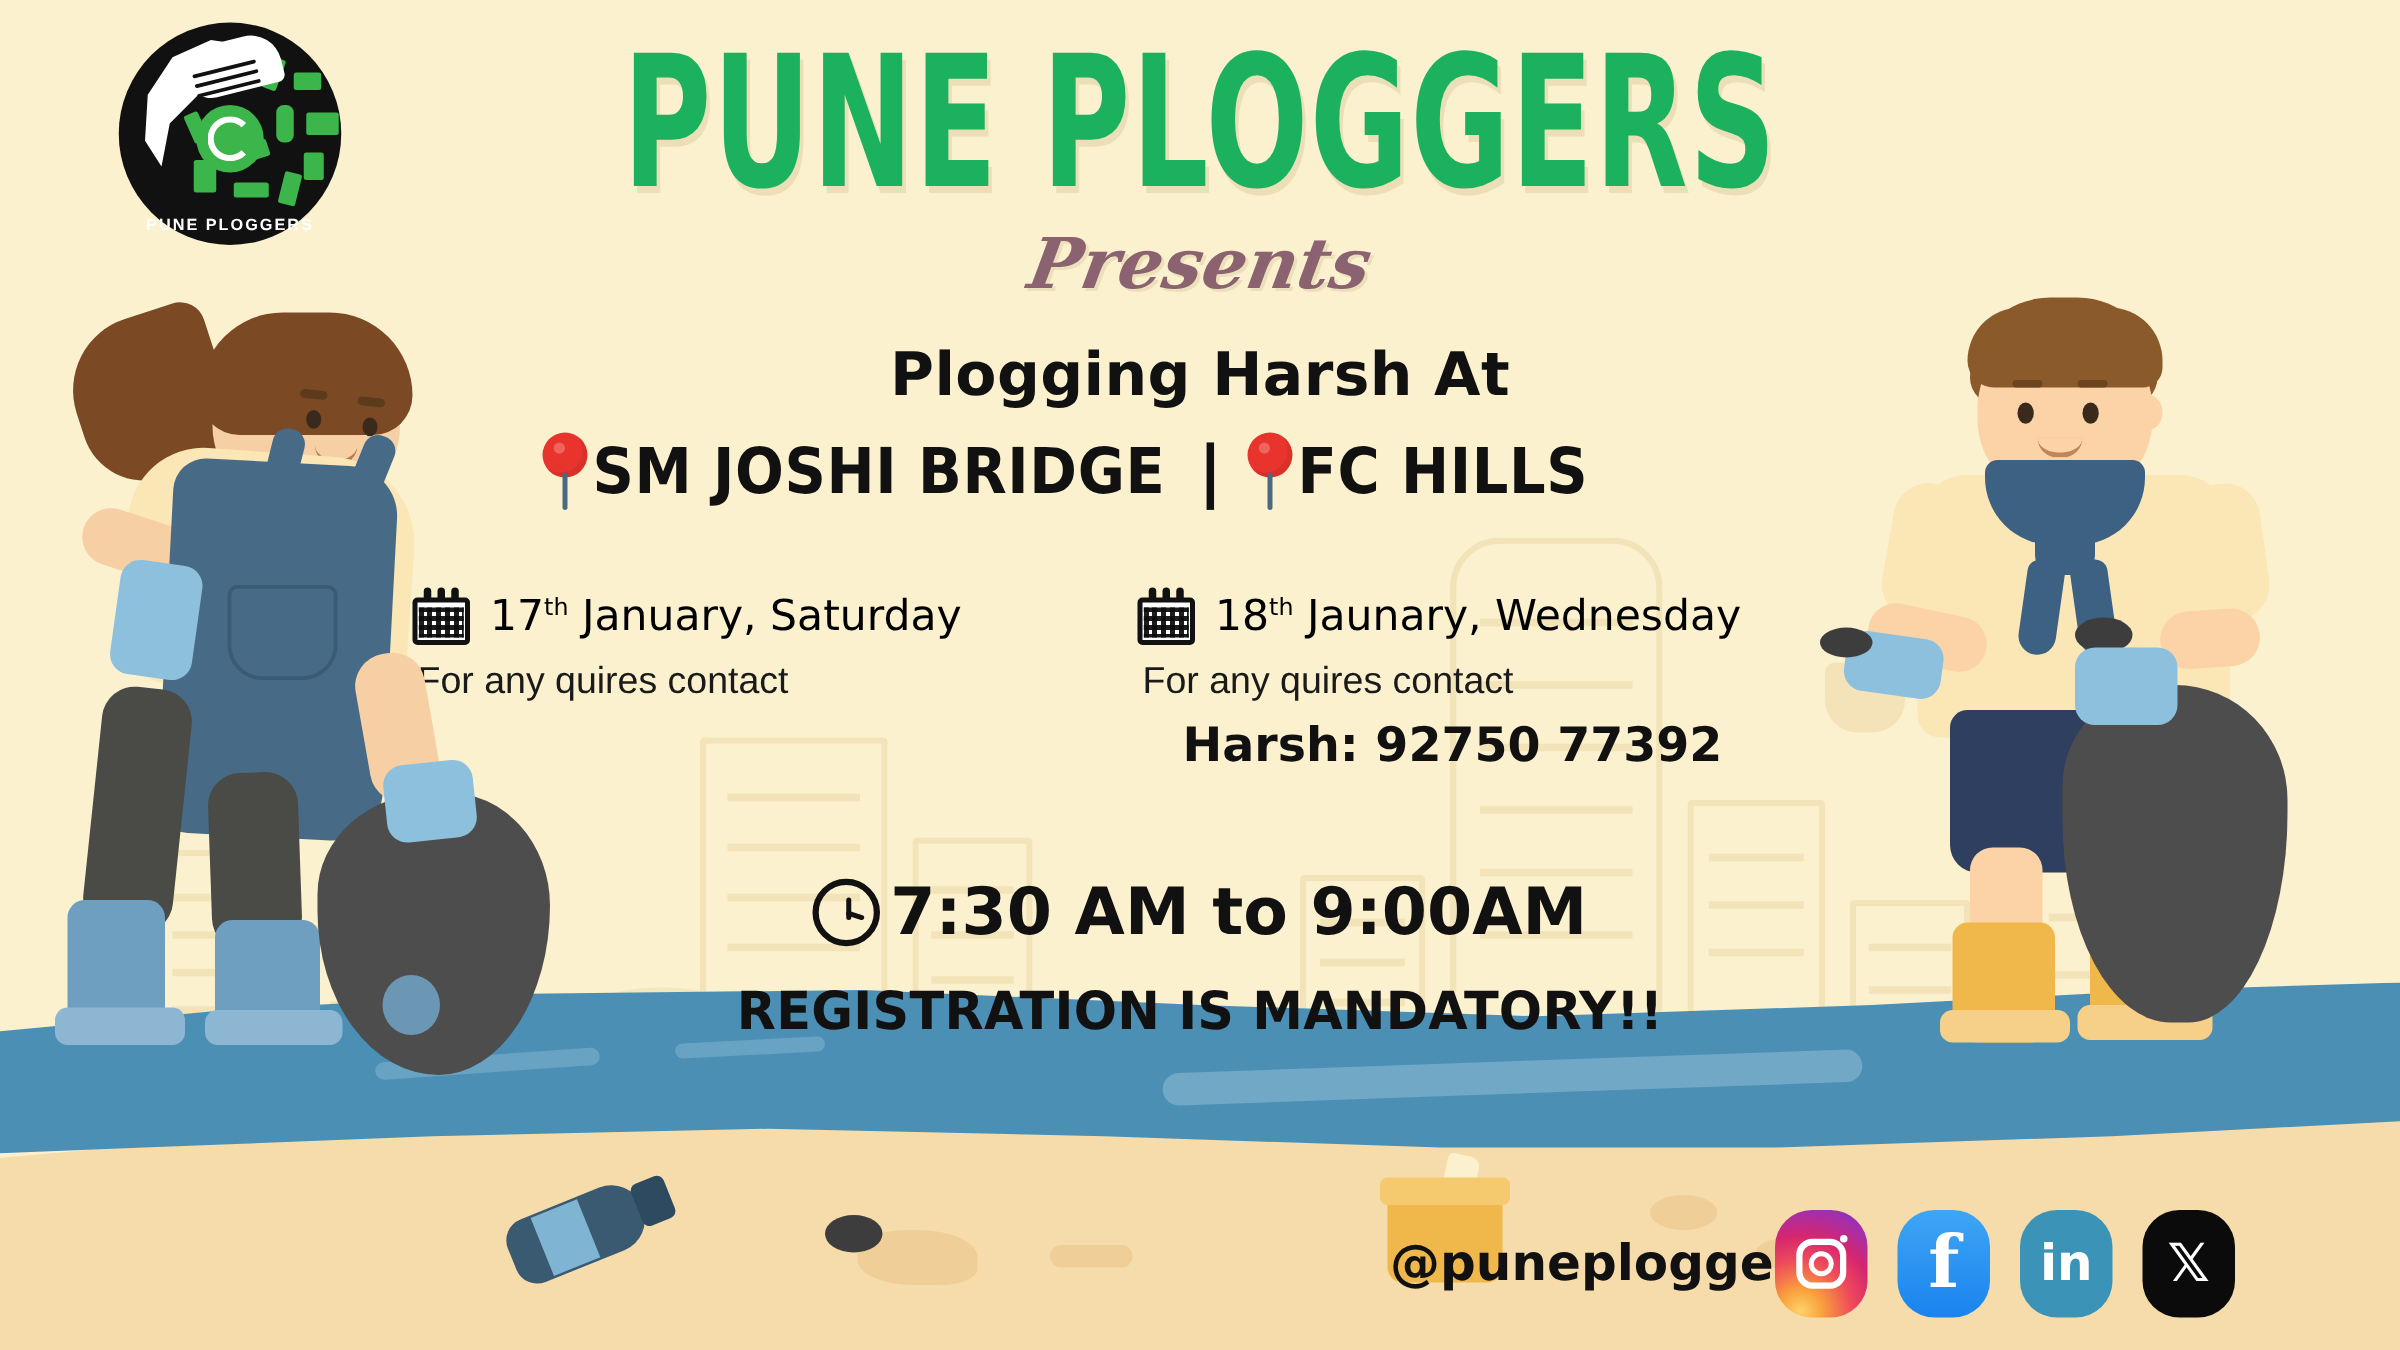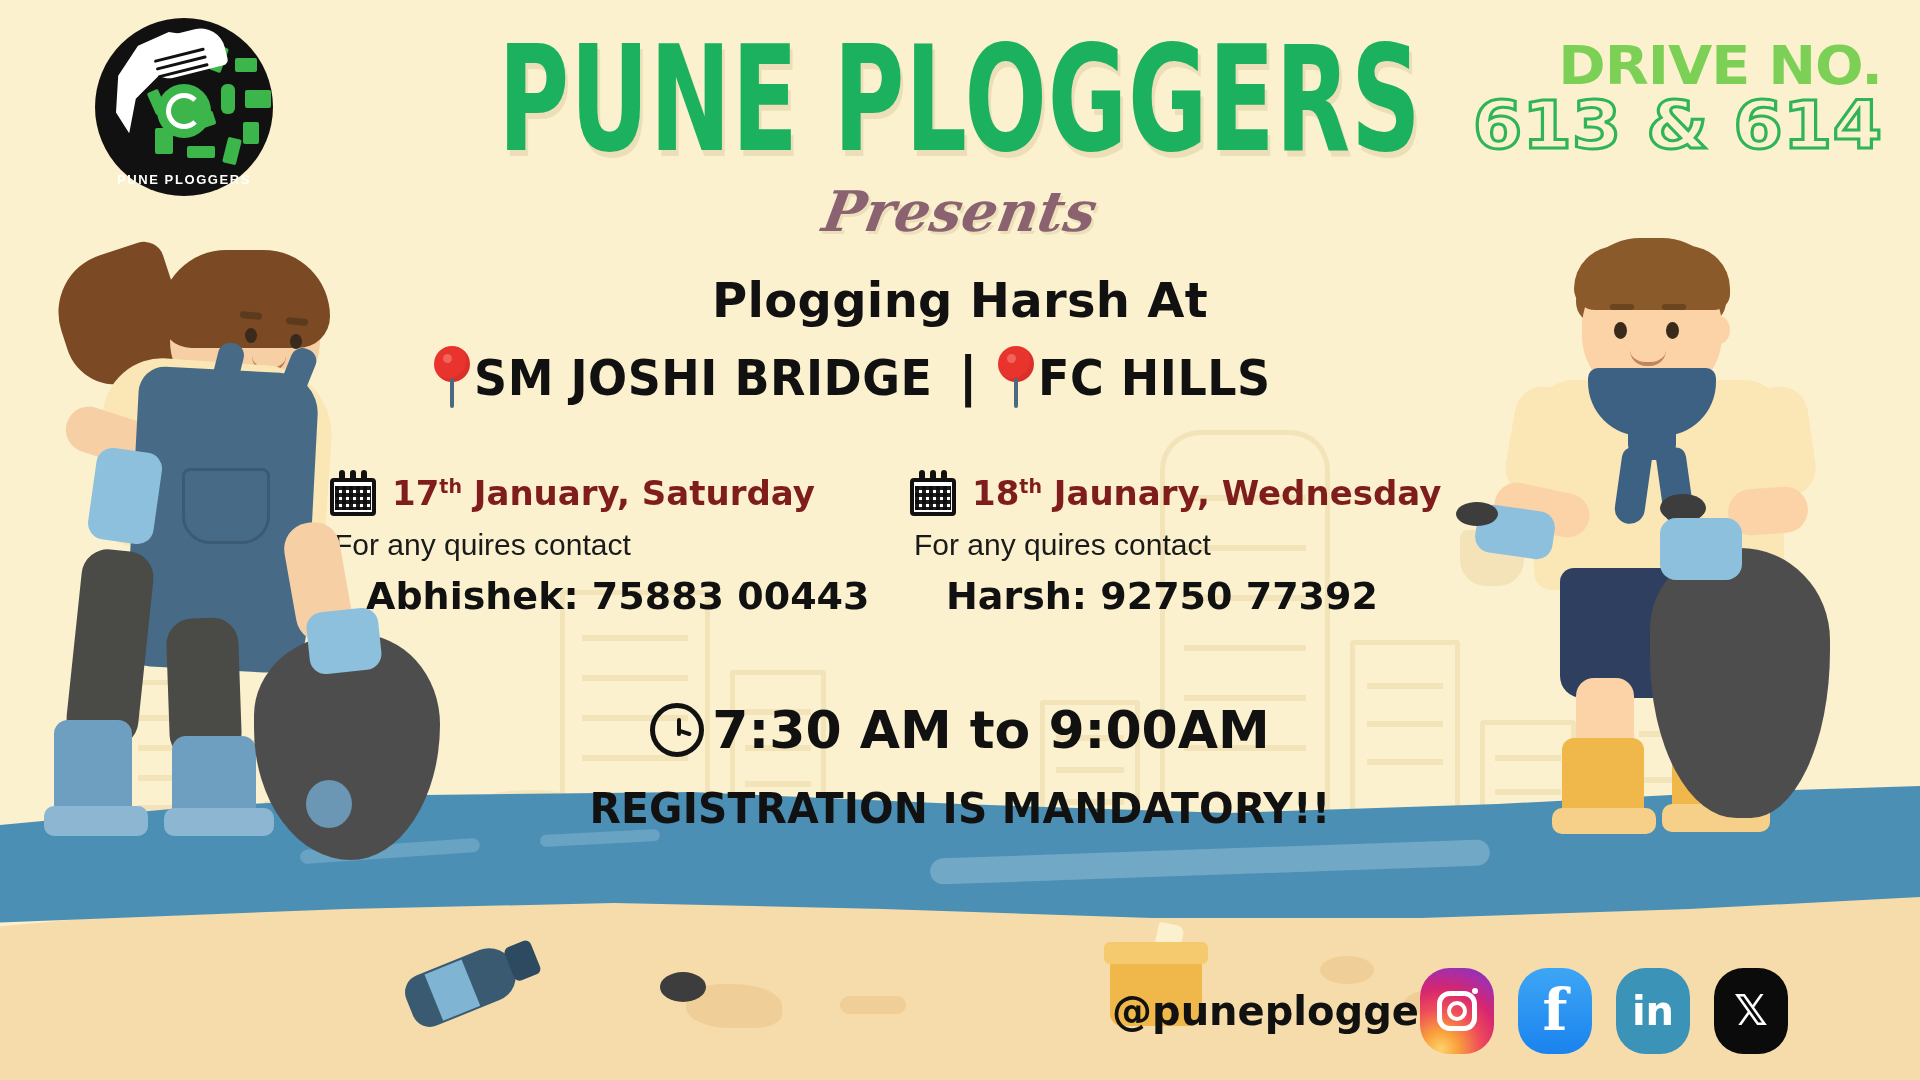--- a/index.html
+++ b/index.html
@@ -202,21 +202,21 @@
     background-blend-mode:multiply;
     opacity:.95;
   }
   .cal-icon .ring {
     position:absolute; top:0; width:6px; height:12px;
     background:#111; border-radius:3px;
   }
   .cal-icon .r1{left:9px;} .cal-icon .r2{left:20px;} .cal-icon .r3{left:31px;}
   .date-text {
     font-family:"DejaVu Sans", sans-serif;
-    font-weight:bold; font-size:34px; color:#7f1d1d; white-space:nowrap;
+    font-weight:normal; font-size:34px; color:#000000; white-space:nowrap;
   }
   .date-text sup { font-size:19px; vertical-align:super; }
   .queries {
     font-family:"Liberation Sans", sans-serif;
     font-size:30px; color:#1a1a1a; margin-top:12px; margin-left:4px;
   }
   .contact {
     font-family:"DejaVu Sans", sans-serif;
     font-weight:bold; font-size:38px; color:#111;
     margin-top:12px; margin-left:36px; white-space:nowrap;
@@ -484,24 +484,20 @@
     <div class="litter" style="left:148px;top:104px;width:16px;height:22px;"></div>
     <div class="logo-recycle"></div>
     <div class="logo-swoosh"></div>
     <div class="logo-hand"></div>
     <div class="logo-name">PUNE PLOGGERS</div>
   </div>
 
   <div class="title">PUNE PLOGGERS</div>
   <div class="presents">Presents</div>
 
-  <div class="drive-no">
-    <span class="d1">DRIVE NO.</span>
-    <span class="d2">613 &amp; 614</span>
-  </div>
 
   <div class="plogging-at">Plogging Harsh At</div>
 
   <div class="venues">
     <div class="pin">
         <div class="head"></div>
         <div class="stick"></div>
       </div>
     <div class="venue-name">SM JOSHI BRIDGE</div>
     <div class="venue-sep">|</div>
@@ -521,21 +517,20 @@
             <div class="ring r3"></div>
           <div class="body"></div>
             <div class="grid"></div>
         </div>
         <div class="date-text">
           <span>17</span><sup>th</sup>
           <span>January, Saturday</span>
         </div>
       </div>
       <div class="queries">For any quires contact</div>
-      <div class="contact">Abhishek: 75883 00443</div>
     </div>
 
     <div class="col right">
       <div class="date-row">
         <div class="cal-icon">
           <div class="ring r1"></div>
             <div class="ring r2"></div>
             <div class="ring r3"></div>
           <div class="body"></div>
             <div class="grid"></div>

